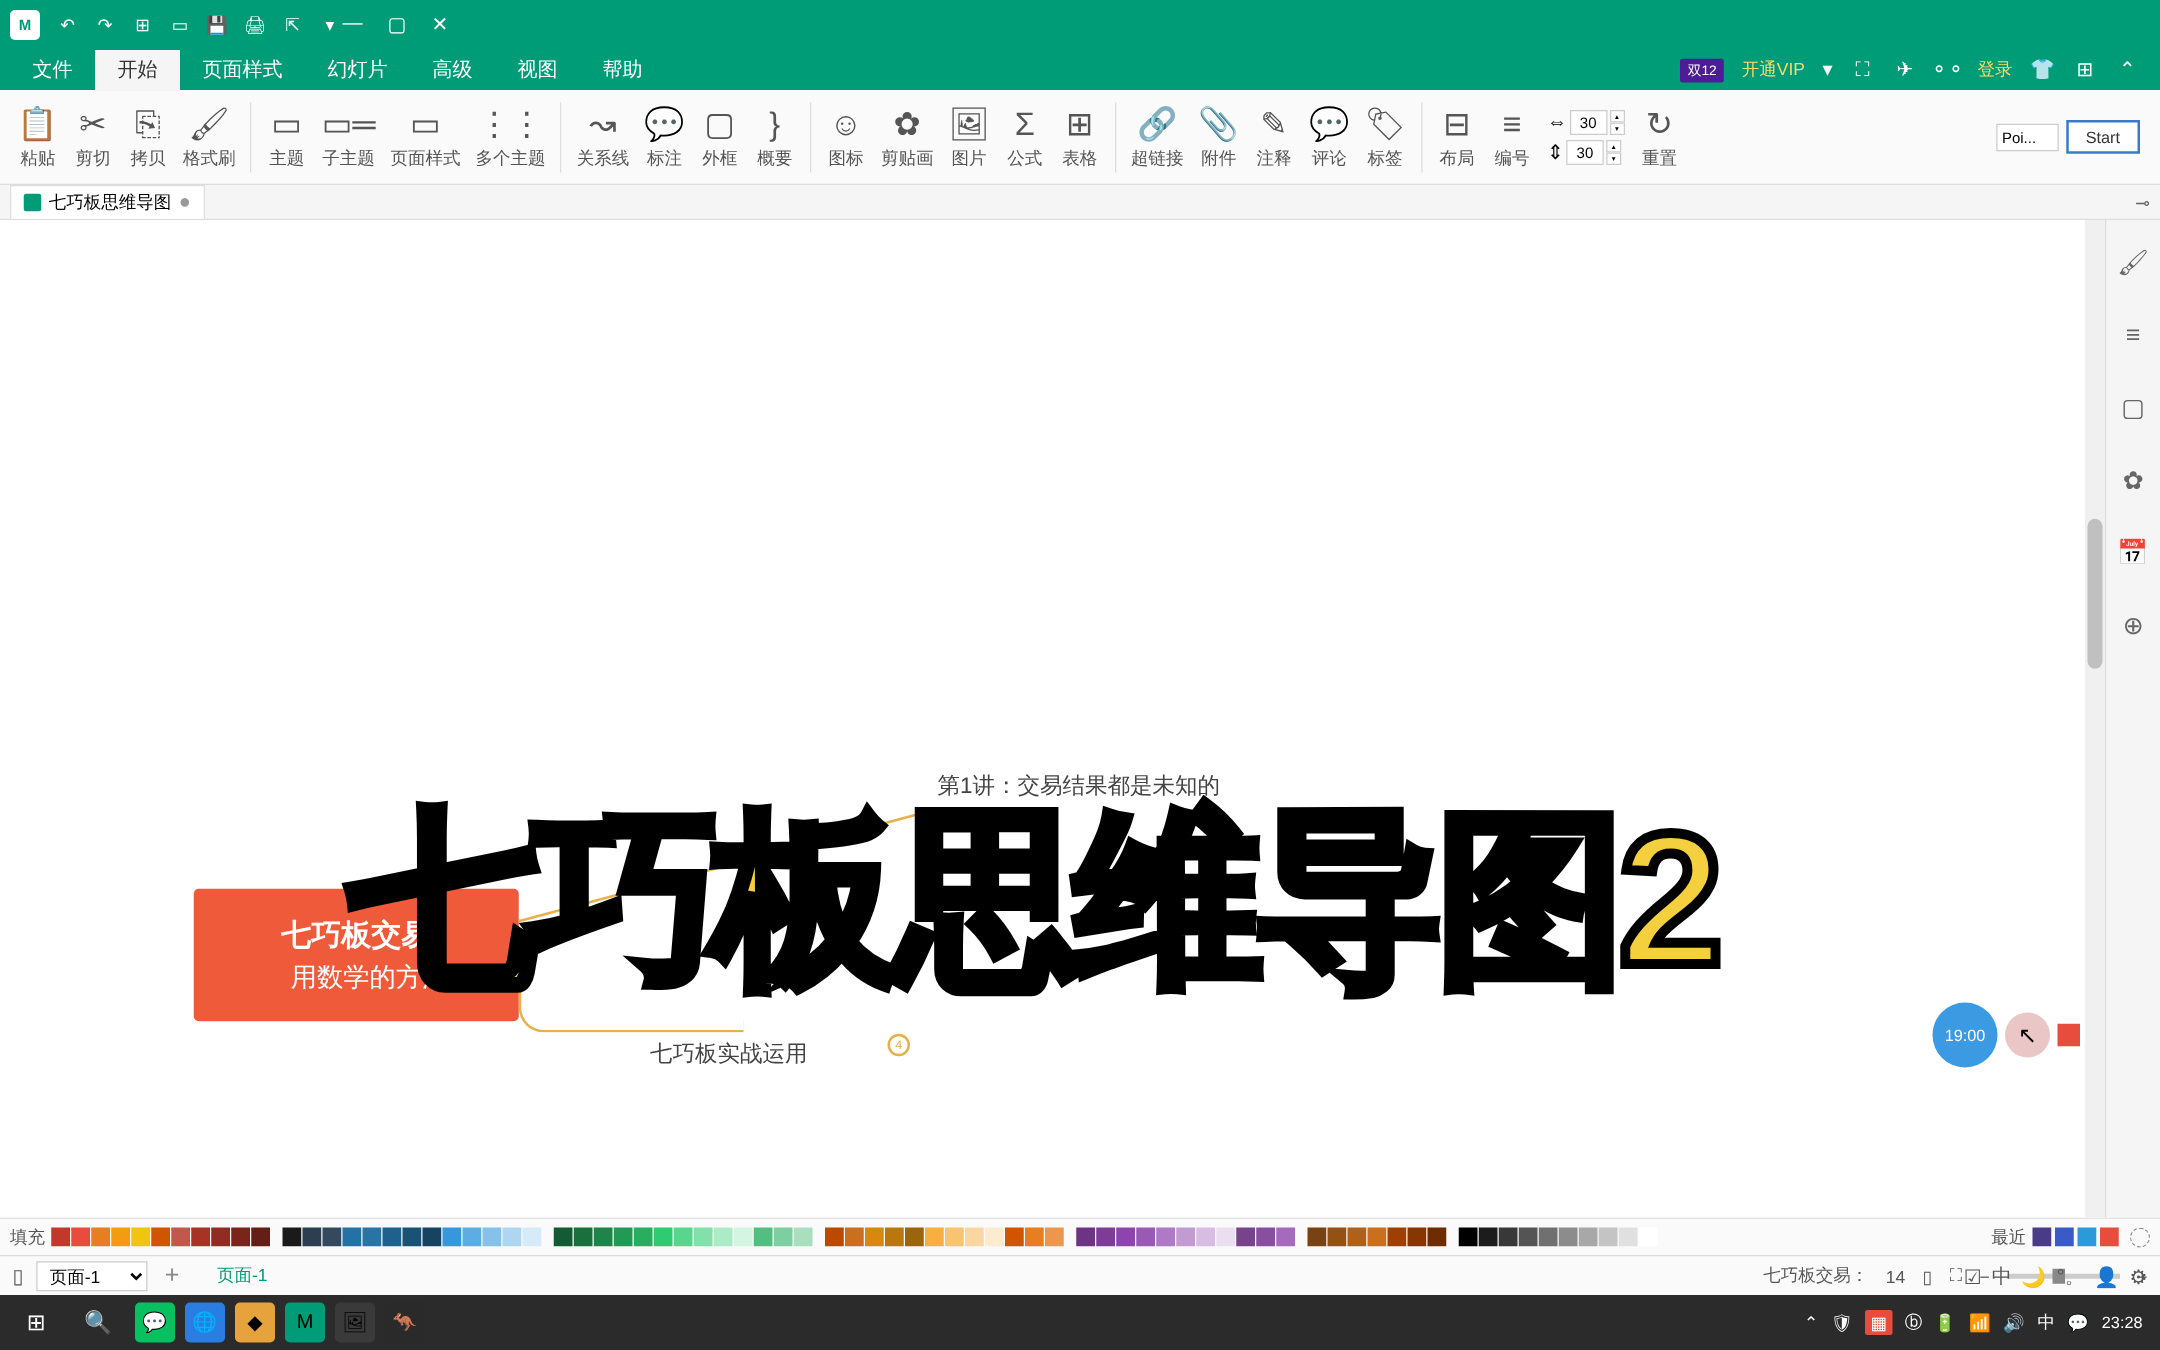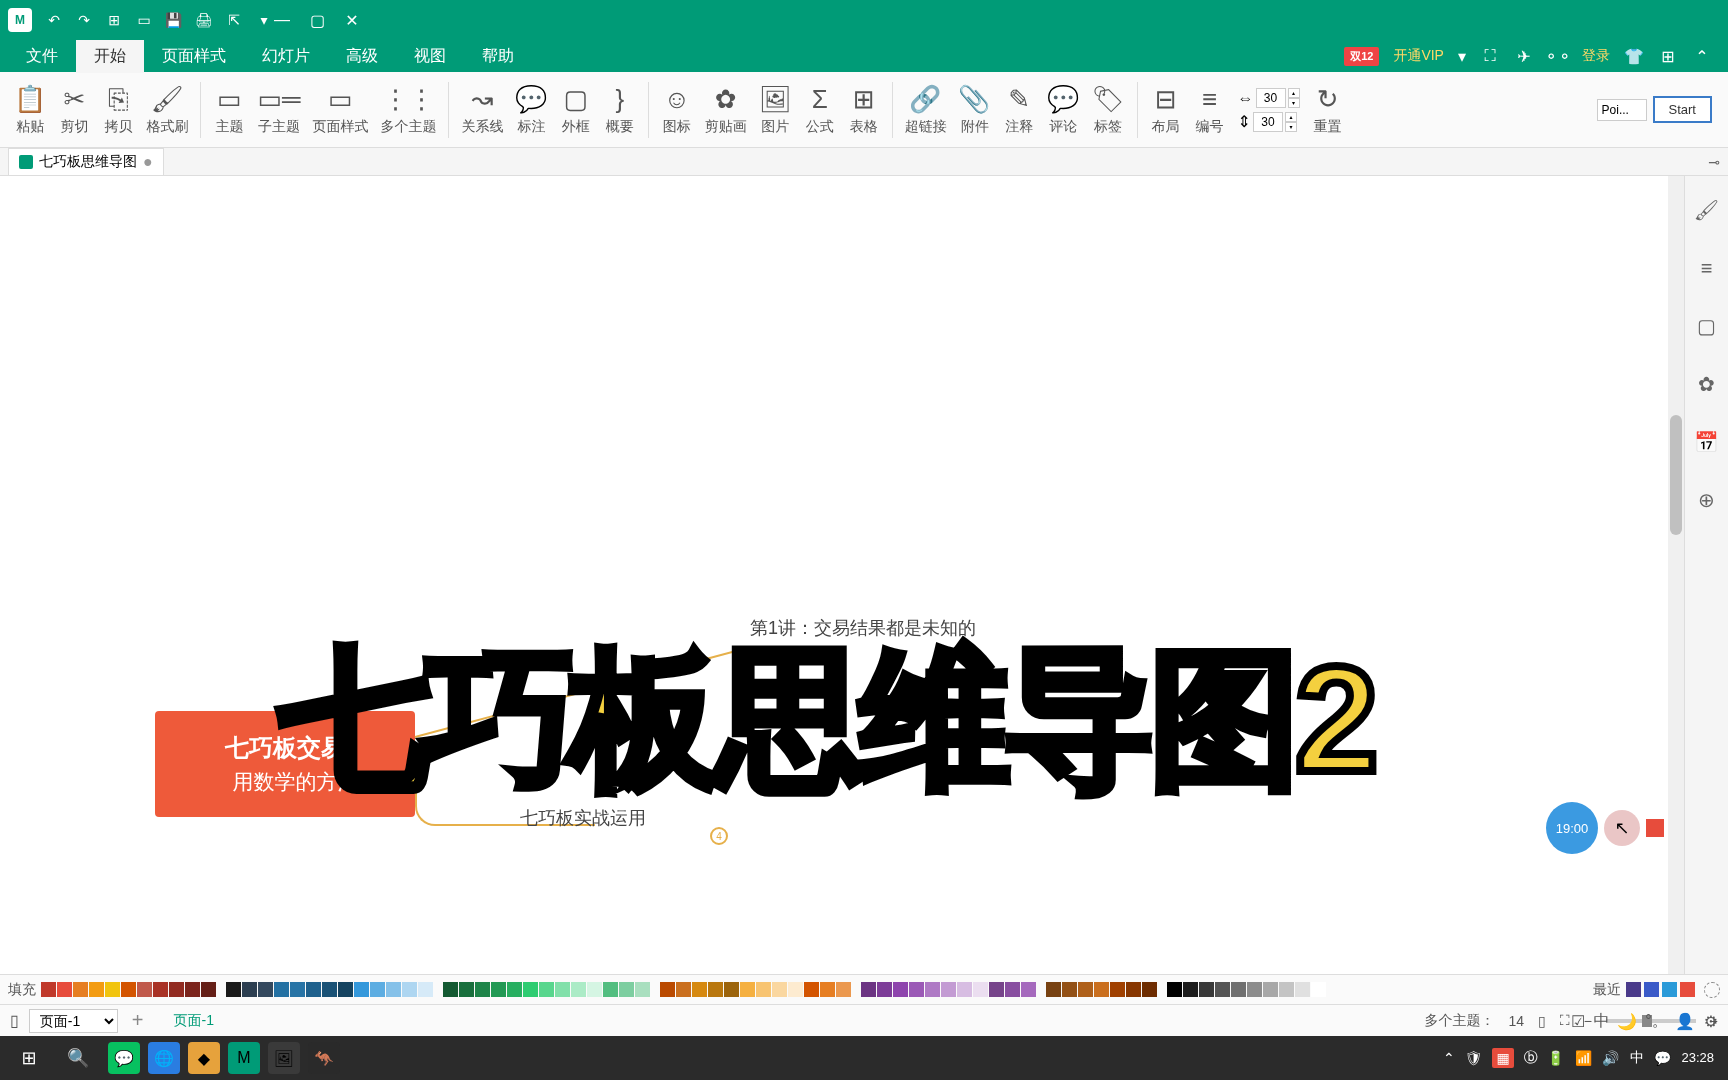--- a/index.html
+++ b/index.html
@@ -11,21 +11,21 @@
 .titlebar .qat { display: flex; gap: 10px; margin-left: 4px; }
 .titlebar .qat-btn { width: 20px; height: 20px; display: flex; align-items: center; justify-content: center; cursor: pointer; font-size: 14px; }
 .titlebar .title { flex: 1; text-align: center; font-size: 16px; }
 .titlebar .win-controls { display: flex; gap: 20px; font-size: 16px; padding-right: 8px; }
 
 
 .menubar { height: 32px; background: #009b77; display: flex; align-items: center; padding: 0 8px; }
 .menubar .menu-item { padding: 6px 18px; color: #fff; font-size: 16px; cursor: pointer; }
 .menubar .menu-item.active { background: #f5f5f5; color: #333; }
 .menubar .right-area { margin-left: auto; display: flex; align-items: center; gap: 14px; color: #fff; padding-right: 8px; }
-.menubar .vip-badge { background: #ef4444; color: #fff; padding: 2px 6px; font-size: 11px; border-radius: 2px; font-weight: bold; }
+.menubar .vip-badge { background: #4c1d95; color: #fff; padding: 2px 6px; font-size: 11px; border-radius: 2px; }
 .menubar .vip-text { color: #ffd966; font-size: 14px; }
 .menubar .right-icon { width: 20px; height: 20px; display: flex; align-items: center; justify-content: center; cursor: pointer; }
 .menubar .login-text { color: #ffd966; font-size: 14px; cursor: pointer; }
 
 
 .ribbon { height: 76px; background: #fafafa; border-bottom: 1px solid #ddd; display: flex; align-items: center; padding: 0 8px; }
 .ribbon-group { display: flex; flex-direction: column; align-items: center; padding: 4px 6px; cursor: pointer; min-width: 44px; }
 .ribbon-group .icon { font-size: 26px; color: #555; height: 32px; display: flex; align-items: center; justify-content: center; }
 .ribbon-group .label { font-size: 14px; color: #555; margin-top: 2px; }
 .ribbon-sep { width: 1px; height: 56px; background: #ddd; margin: 0 6px; }
@@ -54,21 +54,21 @@
 
 .sidepanel { width: 44px; background: #f5f5f5; border-left: 1px solid #ddd; display: flex; flex-direction: column; align-items: center; padding-top: 20px; gap: 30px; }
 .sidepanel .sp-btn { width: 28px; height: 28px; display: flex; align-items: center; justify-content: center; cursor: pointer; color: #666; font-size: 20px; }
 
 
 .root-node { position: absolute; left: 155px; top: 535px; width: 260px; height: 106px; background: #ee5a3a; color: #fff; display: flex; flex-direction: column; align-items: center; justify-content: center; border-radius: 4px; }
 .root-node .t1 { font-size: 24px; font-weight: bold; }
 .root-node .t2 { font-size: 21px; margin-top: 4px; margin-left: 42px; }
 .child-node { position: absolute; font-size: 18px; color: #444; }
 .child1 { left: 750px; top: 440px; }
-.child2 { left: 520px; top: 630px; }
+.child2 { left: 520px; top: 655px; }
 .child-link { position: absolute; border-bottom: 2px solid #e6b04a; }
 .link1 { left: 415px; top: 560px; width: 340px; height: 0; transform: rotate(-15deg); transform-origin: left; }
 .link2 { left: 415px; top: 600px; width: 180px; border-left: 2px solid #e6b04a; border-bottom: 2px solid #e6b04a; height: 50px; border-radius: 0 0 0 20px; border-top: none; border-right: none; }
 .expand-btn { position: absolute; left: 710px; top: 651px; width: 18px; height: 18px; border: 2px solid #e6b04a; border-radius: 50%; background: #fff; display: flex; align-items: center; justify-content: center; font-size: 10px; color: #e6b04a; }
 
 
 .overlay-text { position: absolute; left: 280px; top: 445px; font-size: 150px; font-weight: 900; color: #f4d03f; -webkit-text-stroke: 8px #000; letter-spacing: -5px; white-space: nowrap; z-index: 10; pointer-events: none; }
 
 
 .rec-widget { position: absolute; right: 20px; bottom: 120px; display: flex; align-items: center; gap: 6px; }
@@ -410,21 +410,21 @@
   <div class="recent-swatch" style="background:#e74c3c"></div>
   <div class="more-btn"></div>
 </div>
 
 <div class="page-bar">
   <span class="page-icon">▯</span>
   <select><option>页面-1</option></select>
   <span class="add-page">+</span>
   <span class="page-tab">页面-1</span>
   <div class="right">
-    <span>多个主题：</span>
+    <span>七巧板交易：</span>
     <span>14</span>
     <span>▯</span>
     <span>⛶</span>
     <span>−</span>
     <div class="zoom-slider">
         <div class="handle"></div>
       </div>
     <span>+</span>
   </div>
 </div>

